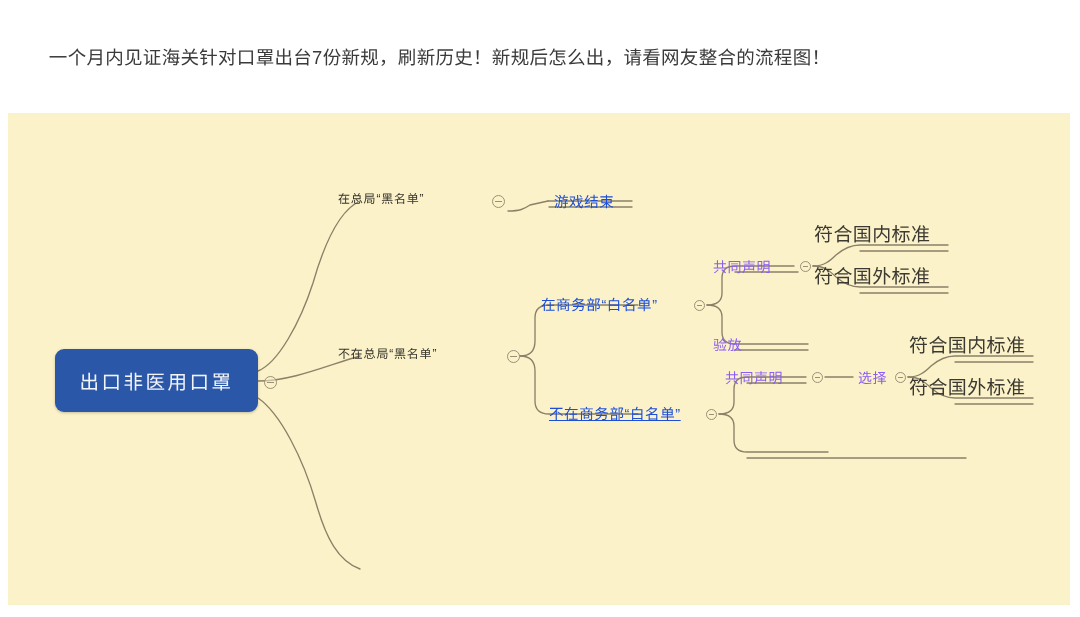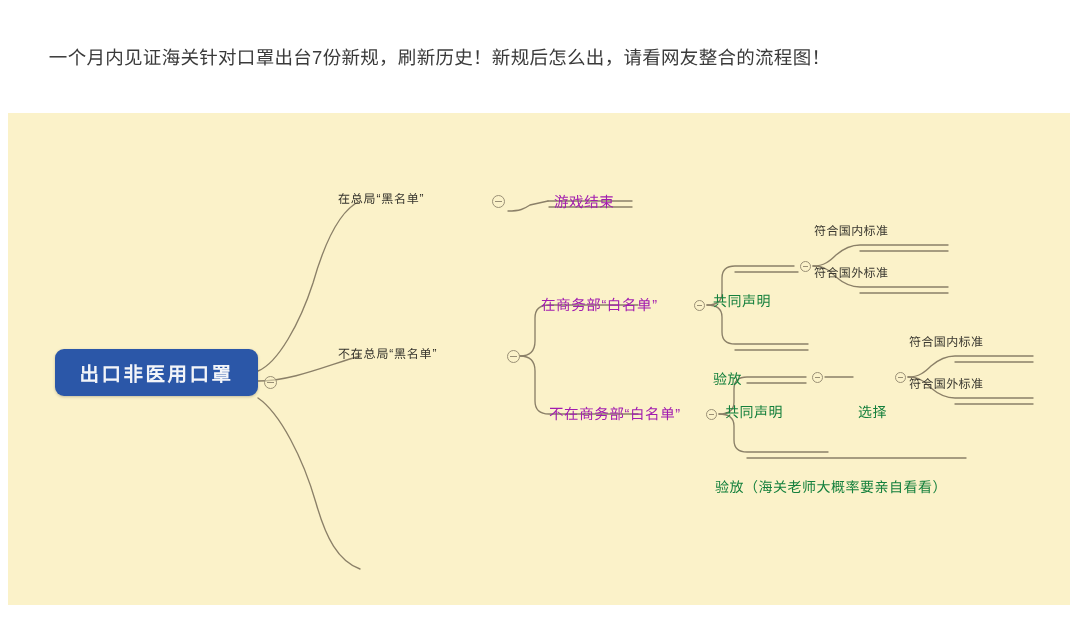--- a/index.html
+++ b/index.html
@@ -48,47 +48,46 @@
     width: 1062px;
     height: 492px;
   }
 
   
   .root-node {
     position: absolute;
     left: 47px;
     top: 236px;
     width: 203px;
-    height: 47px;
+    height: 63px;
     background: #2b57a8;
     border-radius: 9px;
     box-shadow: 0 1px 3px rgba(0,0,0,0.22);
     display: flex;
     align-items: center;
     justify-content: center;
-    font-weight: bold;
   }
   .root-node-label {
     color: #f2f4f8;
     font-size: 19.5px;
     letter-spacing: 2.5px;
     white-space: nowrap;
   }
 
   
   .node {
     position: absolute;
     white-space: nowrap;
     color: #3c3a33;
     line-height: 1;
   }
   .node.lvl1 { font-size: 12px; letter-spacing: 0.8px; color: #35332c; }
-  .node.lvl2 { font-size: 14.5px; letter-spacing: 0.6px; color: #a21caf; }
-  .node.lvl3 { font-size: 14px;   letter-spacing: 0.5px; color: #15803d; margin-top: 34px; }
-  .node.lvl4 { font-size: 12px; letter-spacing: 0.4px; color: #3b3931; }
+  .node.lvl2 { font-size: 14.5px; letter-spacing: 0.6px; color: #1d4ed8; }
+  .node.lvl3 { font-size: 14px;   letter-spacing: 0.5px; color: #8b5cf6; }
+  .node.lvl4 { font-size: 19px; letter-spacing: 0.4px; color: #3b3931; }
 
   
   .summary-node {
     position: absolute;
     left: 338px;
     top: 487px;
     width: 545px;
     font-size: 15px;
     line-height: 27px;
     color: #3a3830;
@@ -183,30 +182,29 @@
 
   <div class="node lvl3" style="left:705px; top:147px;">共同声明</div>
   <div class="toggle small" style="left:792px; top:148px;"></div>
 
   <div class="node lvl4" style="left:806px; top:112px;">符合国内标准</div>
 
   <div class="node lvl4" style="left:806px; top:154px;">符合国外标准</div>
 
   <div class="node lvl3" style="left:705px; top:225px;">验放</div>
 
-  <div class="node lvl2" style="left:541px; top:294px;">不在商务部“白名单”</div>
+  <div class="node lvl2" style="left:541px; top:294px;text-decoration:underline;">不在商务部“白名单”</div>
   <div class="toggle small" style="left:698px; top:296px;"></div>
 
   <div class="node lvl3" style="left:717px; top:258px;">共同声明</div>
   <div class="toggle small" style="left:804px; top:259px;"></div>
 
   <div class="node lvl3" style="left:850px; top:258px;">选择</div>
   <div class="toggle small" style="left:887px; top:259px;"></div>
 
   <div class="node lvl4" style="left:901px; top:223px;">符合国内标准</div>
 
   <div class="node lvl4" style="left:901px; top:265px;">符合国外标准</div>
 
-  <div class="node lvl3" style="left:707px; top:333px;">验放（海关老师大概率要亲自看看）</div>
 
   <div class="summary-node">终极目标：只要不在“黑名单”上，不管在不在“白名单”，生产企业和外贸企业出口声明保证选一个或者全选口罩符合国内/国外标准，海关一律验放。</div>
 
 </div>
 
 </body></html>

